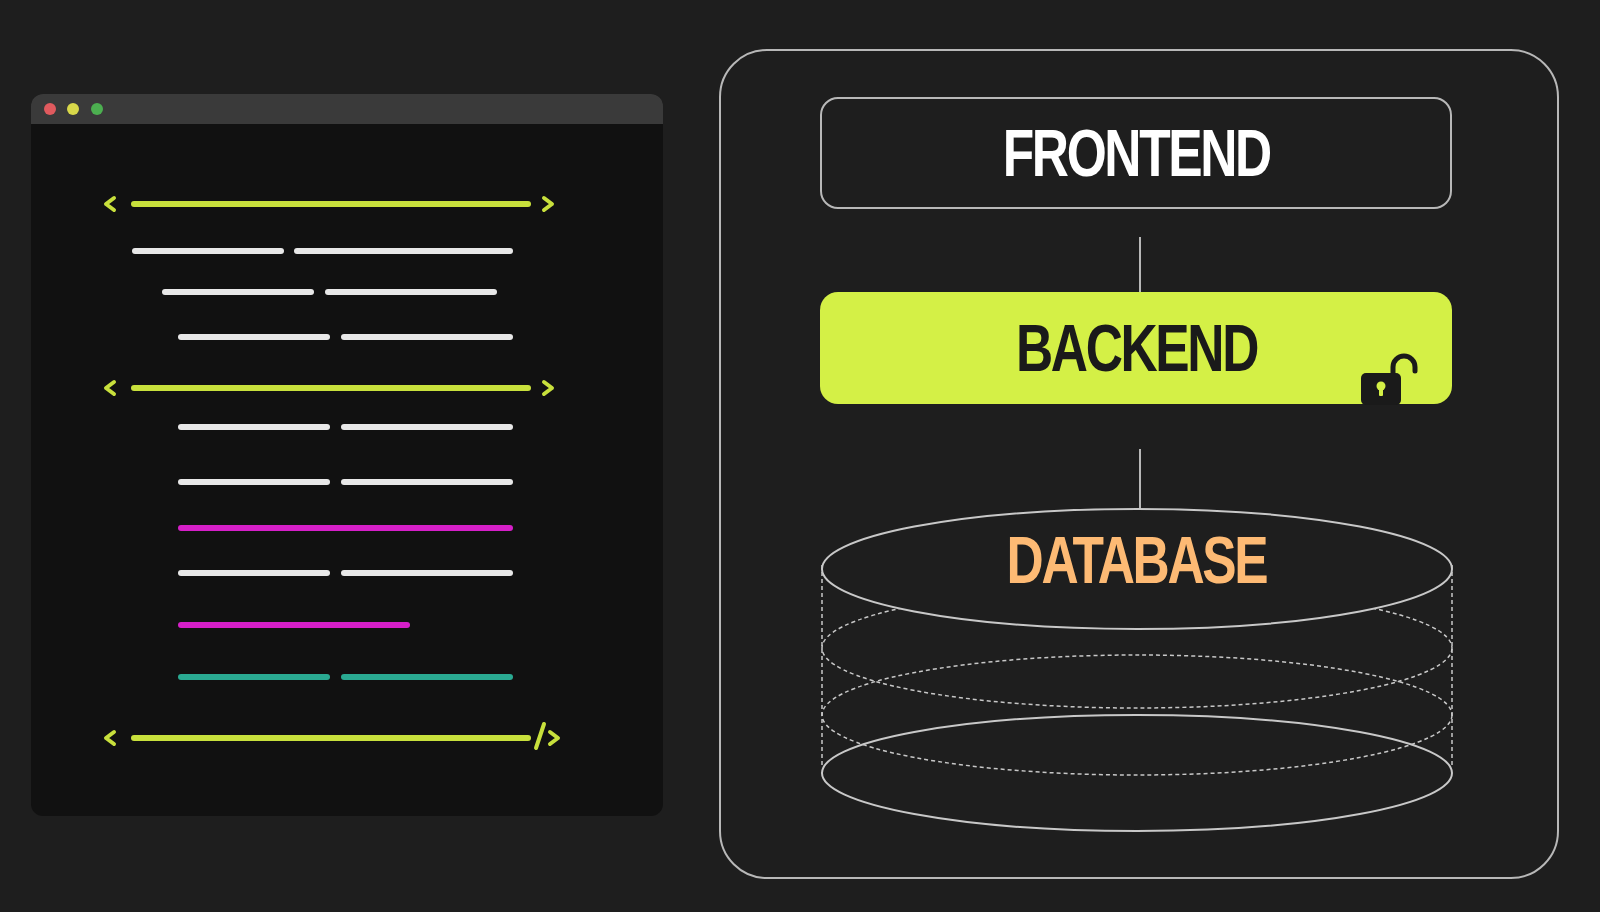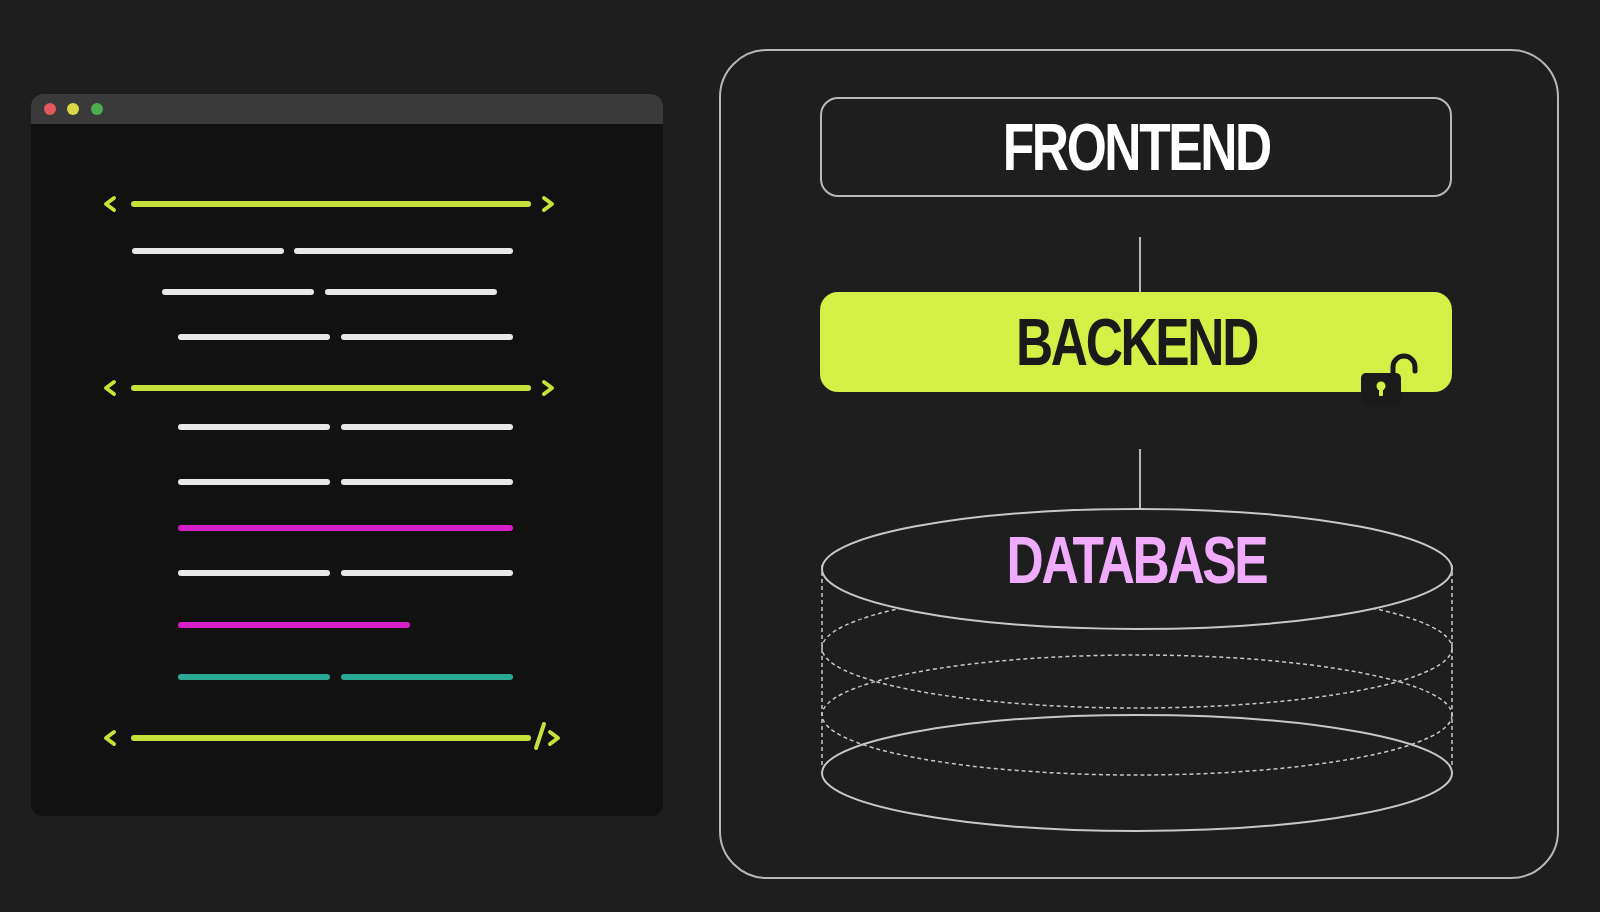--- a/index.html
+++ b/index.html
@@ -21,39 +21,39 @@
   .dot.red { left:13px; }
   .dot.yellow { left:36px; }
   .dot.green { left:60px; }
   .code-svg { position:absolute; left:0; top:0; }
 
   .arch-frame {
     position:absolute; left:719px; top:49px; width:840px; height:830px;
     border:2px solid #b8b8b8; border-radius:48px; box-sizing:border-box;
   }
   .layer-box {
-    position:absolute; left:820px; width:632px; height:100px;
+    position:absolute; left:820px; width:632px; height:112px;
     border-radius:18px; box-sizing:border-box;
     display:flex; align-items:center; justify-content:center;
   }
   .frontend { top:97px; border:2px solid #b8b8b8; background:#1e1e1e; }
   .backend { top:292px; background:#d4f046; }
   .layer-label {
     font-family:"Liberation Sans", sans-serif;
     font-weight:bold; font-size:66px; letter-spacing:-3px;
     transform:scaleX(0.78); display:inline-block;
   }
   .frontend .layer-label { color:#ffffff; }
   .backend .layer-label { color:#1a1a1a; }
   .connector { position:absolute; left:1139px; width:2px; background:#b8b8b8; }
   .lock-icon { position:absolute; left:1358px; top:349px; width:66px; height:60px; }
   .db-svg { position:absolute; left:815px; top:505px; }
   .db-label {
     position:absolute; left:820px; width:632px; top:522px; text-align:center;
-    color:#f0abfc;
+    color:#fdba74;
   }
 </style>
 </head>
 <body>
 
 <div class="code-window">
   <div class="titlebar">
     <span class="dot red" style="background:#e05a5e"></span>
     <span class="dot yellow" style="background:#d8d84a"></span>
     <span class="dot green" style="background:#4caf50"></span>

